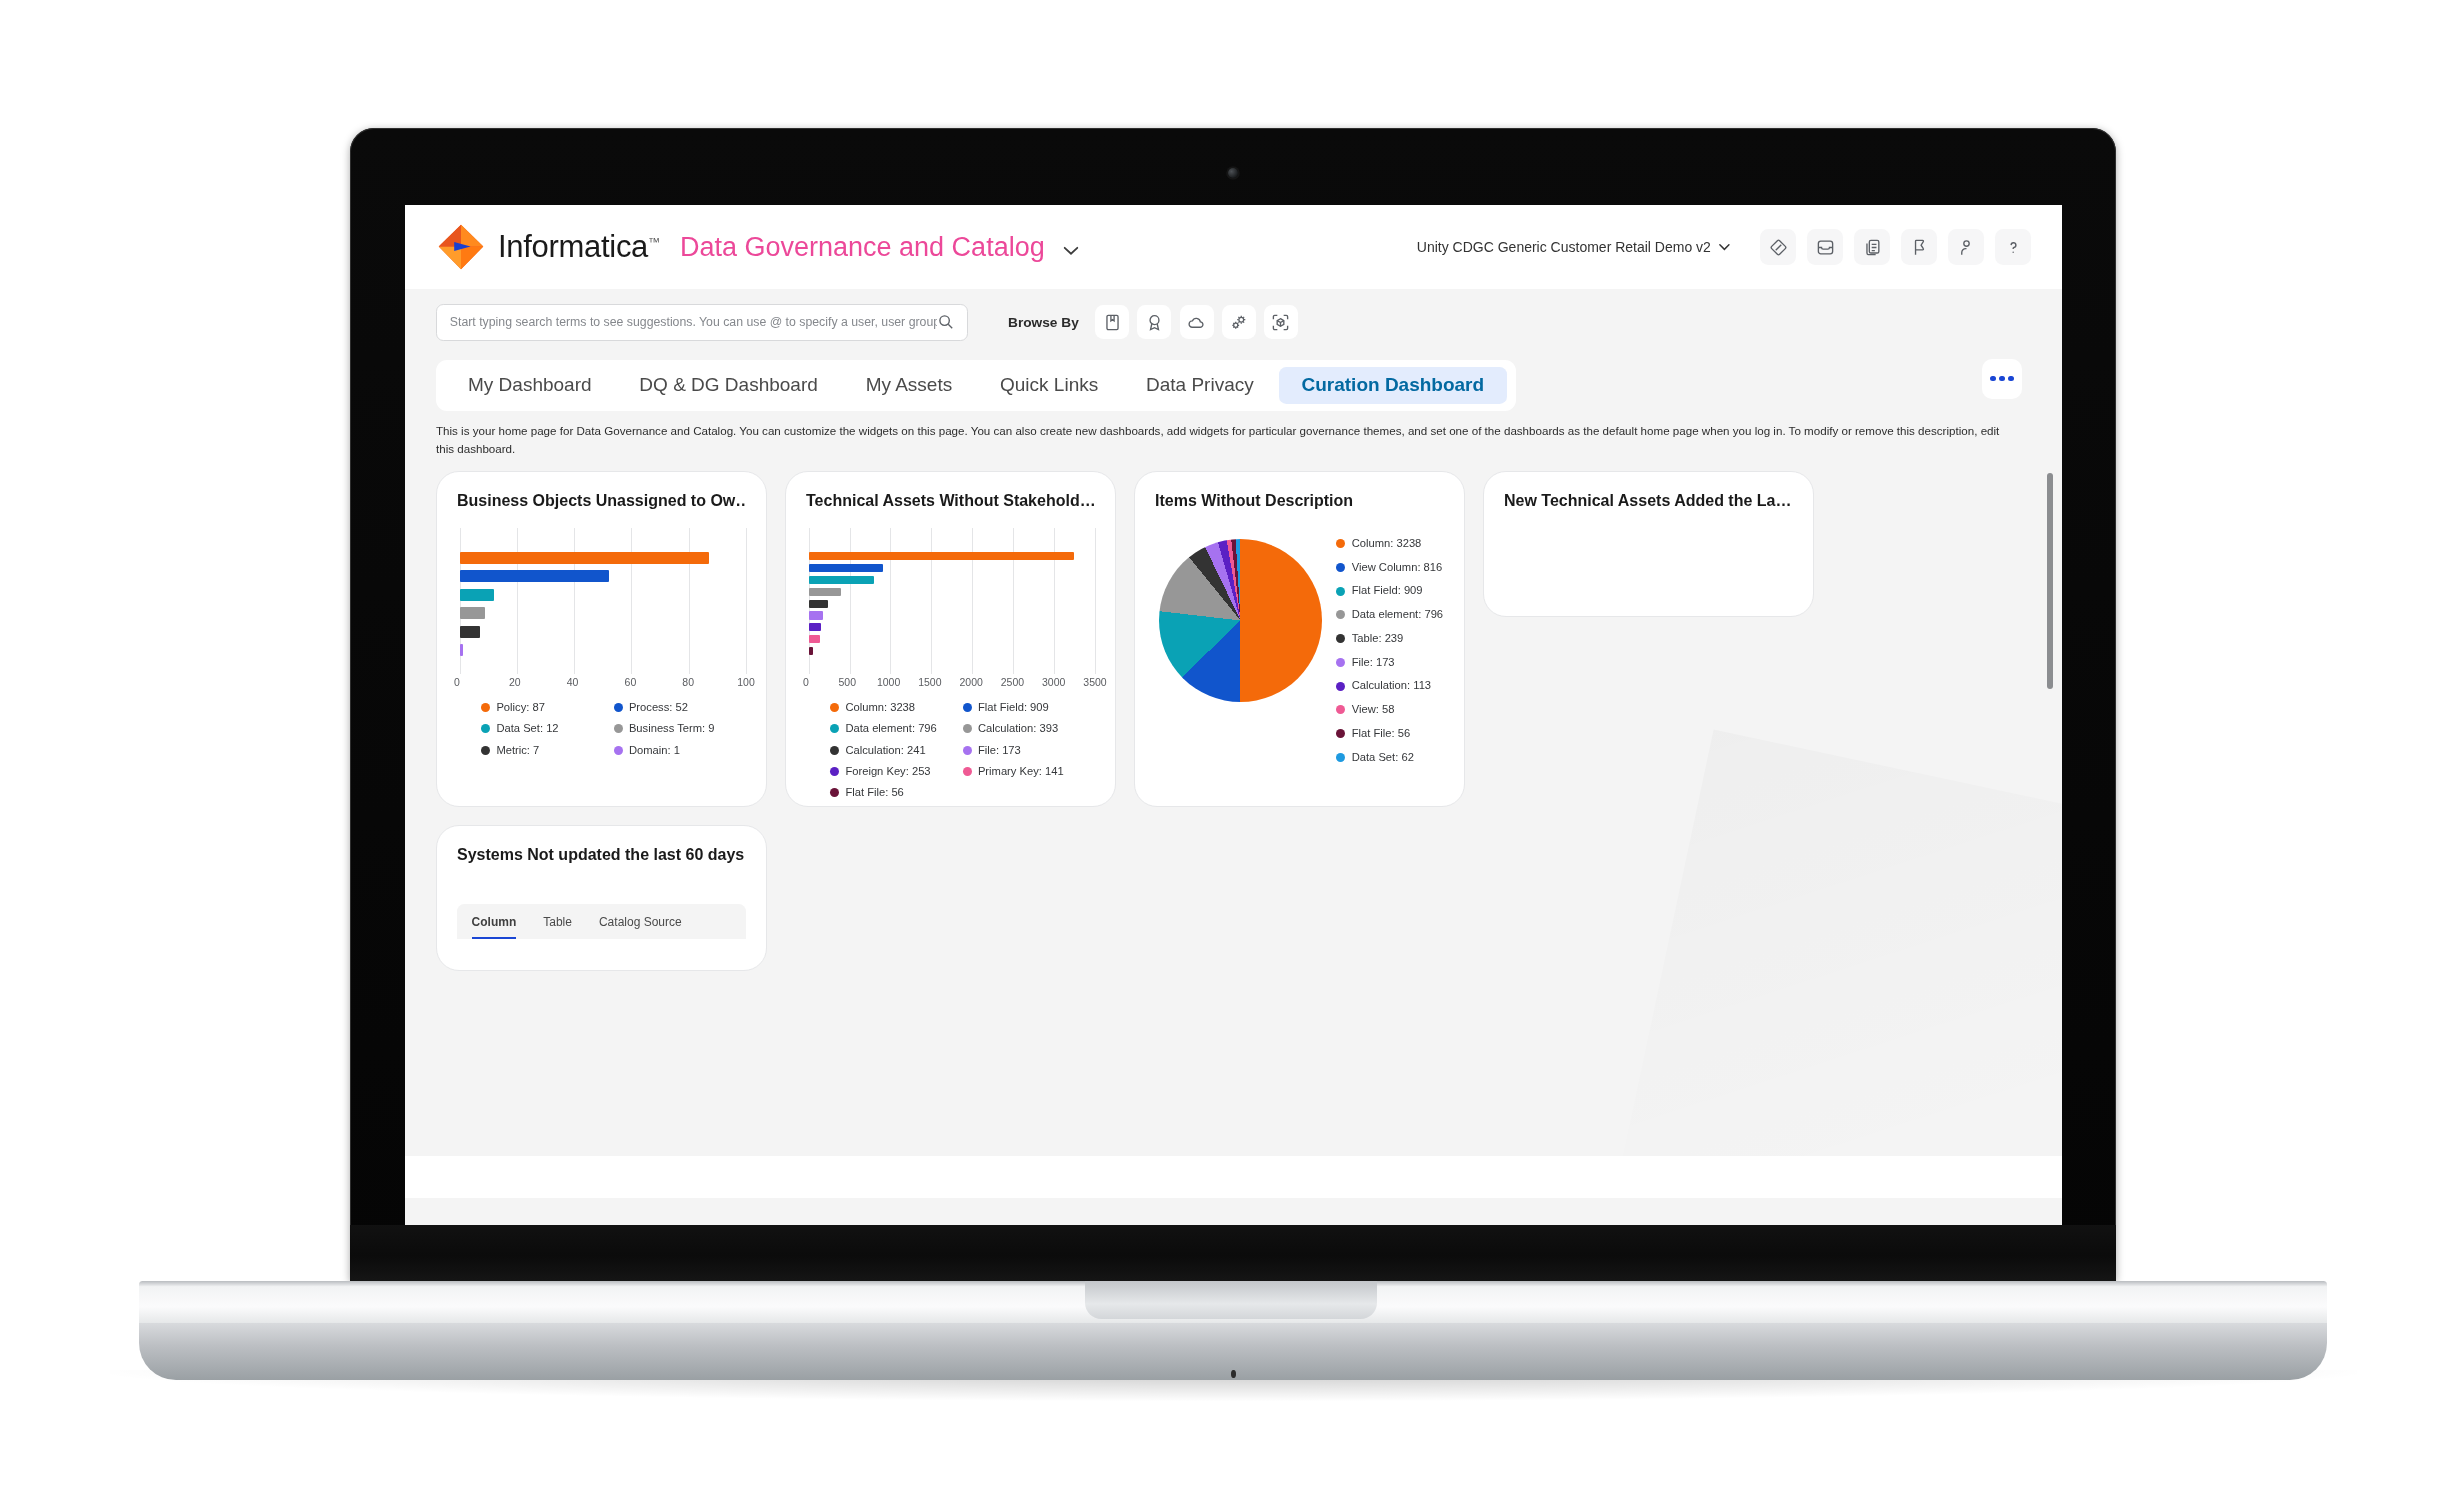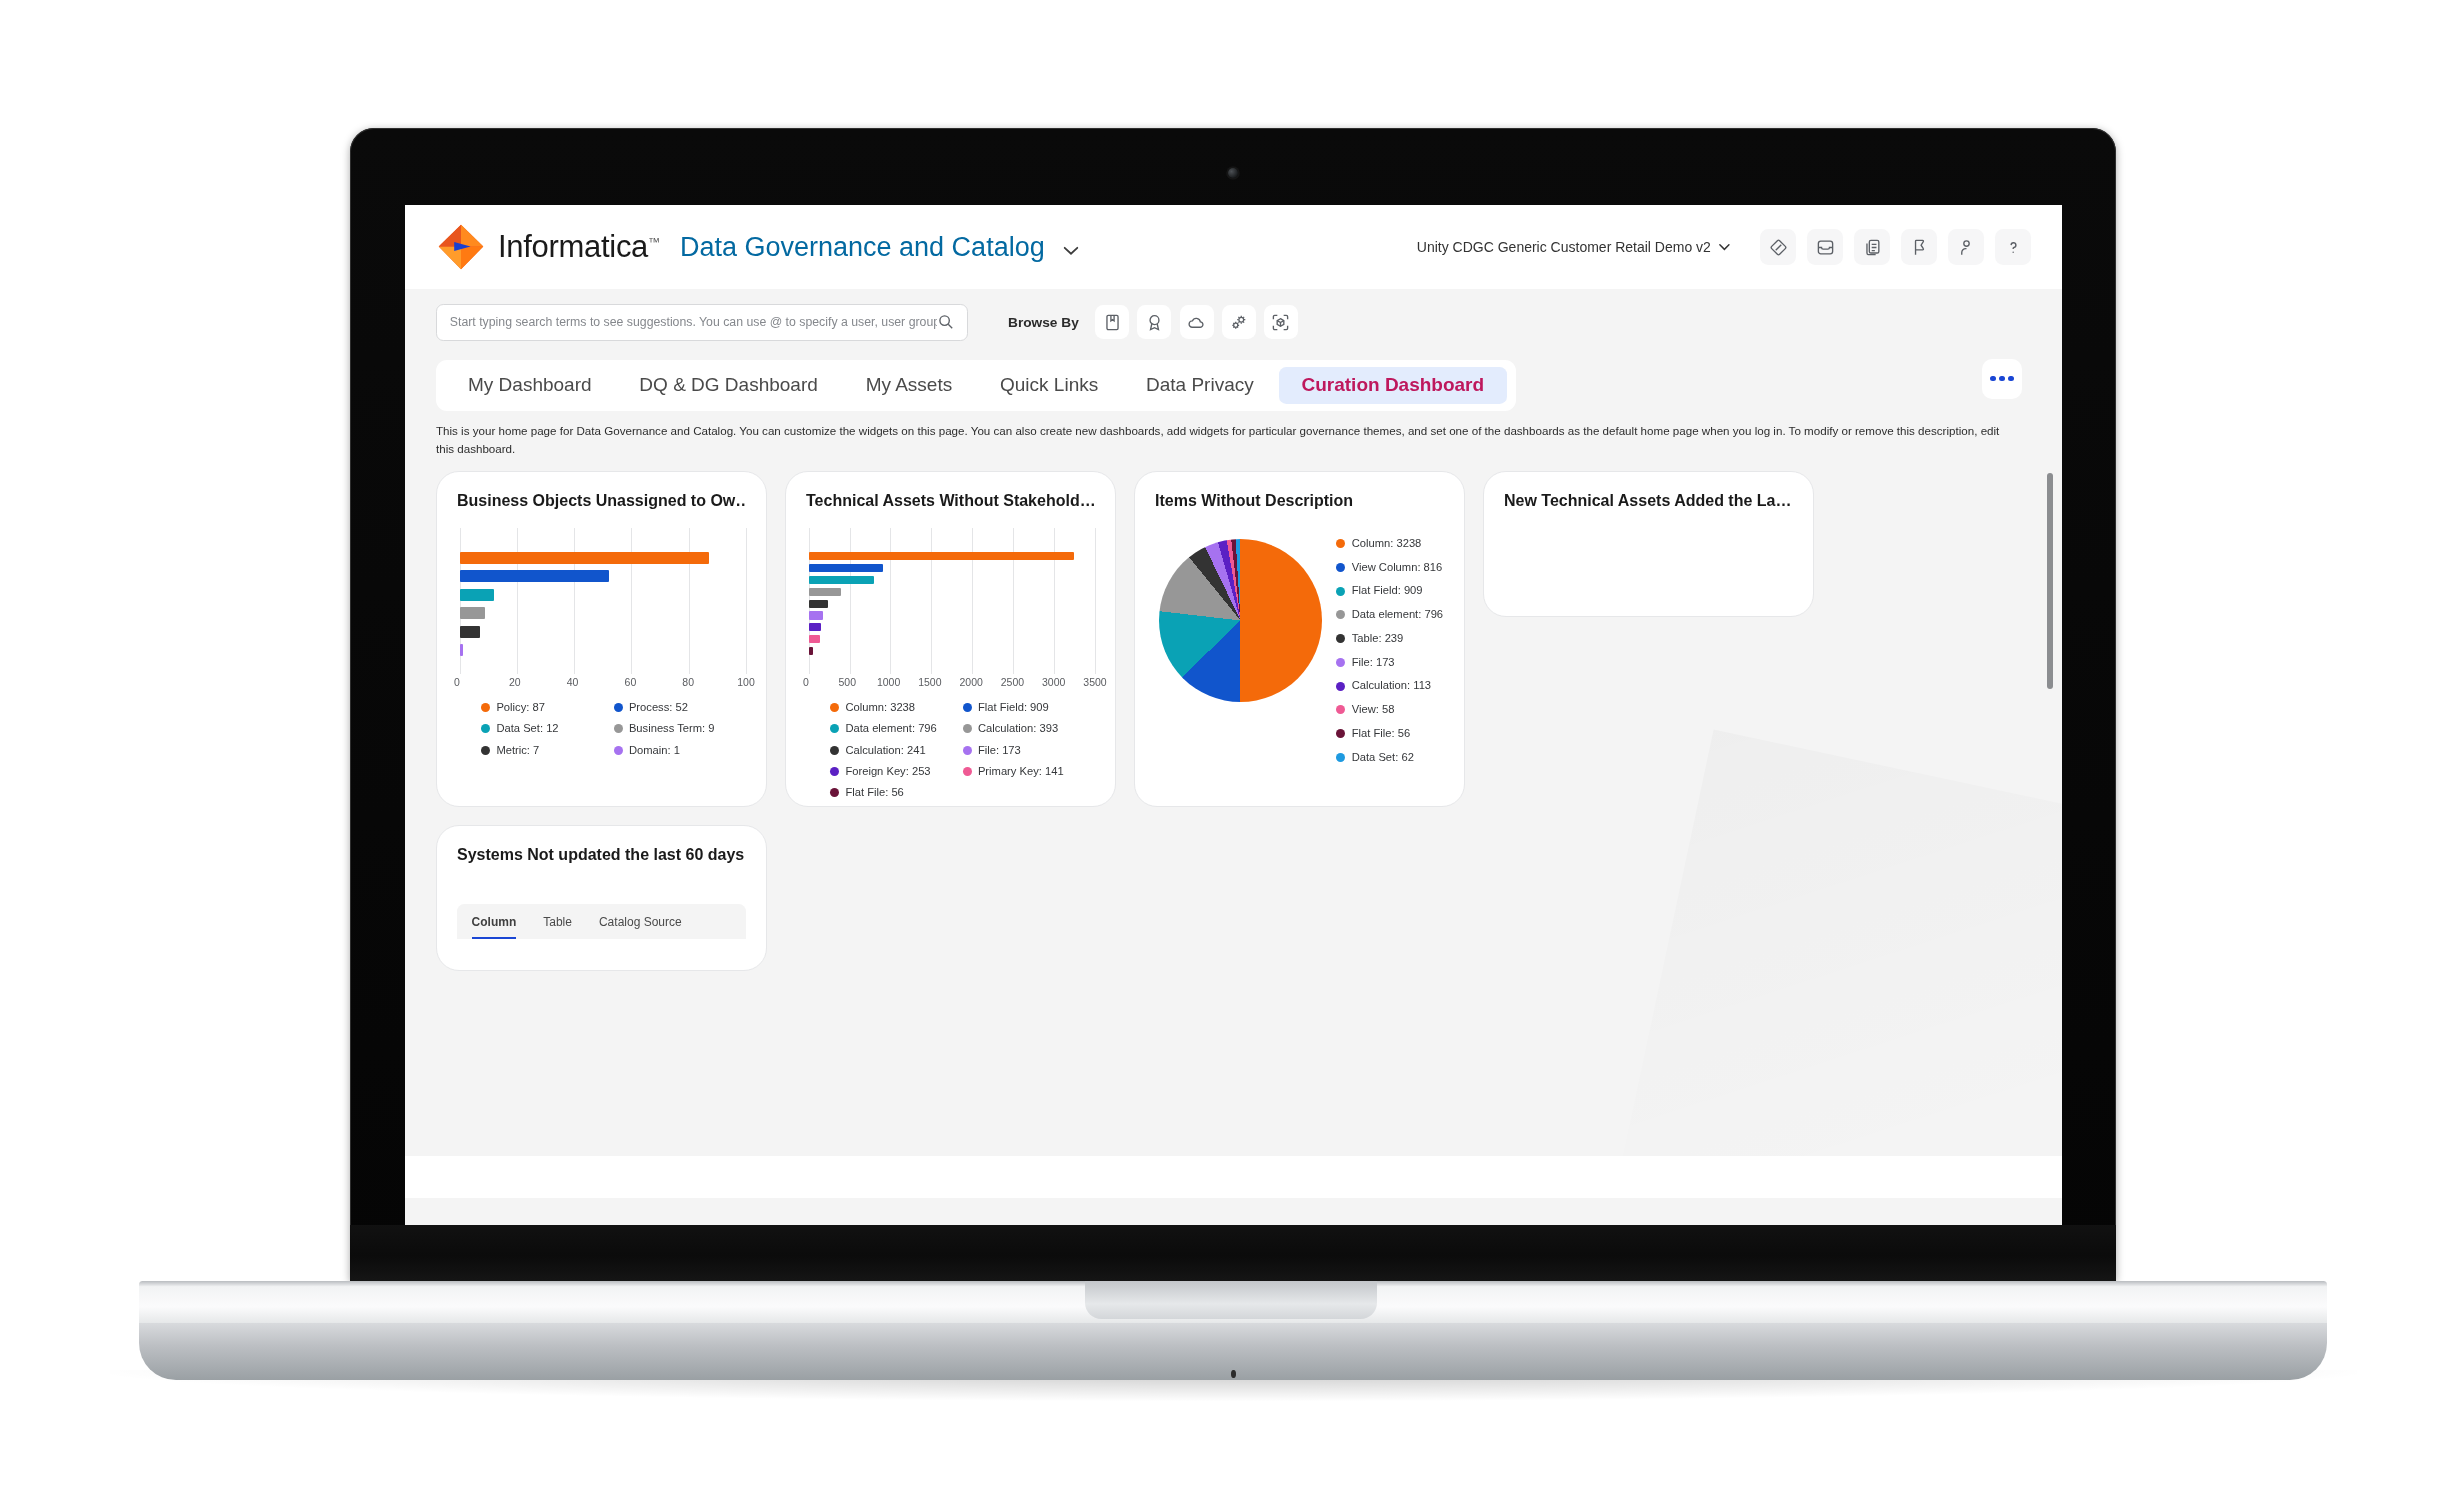--- a/index.html
+++ b/index.html
@@ -79,21 +79,21 @@
 
   
   .app-header {
     height: 84px; background: #ffffff; display: flex; align-items: center;
     padding: 0 31px; position: relative;
   }
   .brand { display: flex; align-items: center; gap: 12px; }
   .logo-mark { width: 50px; height: 50px; position: relative; }
   .brand-name { font-size: 31px; color: #1a1a1a; letter-spacing: -0.3px; font-weight: 400; }
   .brand-tm { font-size: 12px; vertical-align: super; color: #555; }
-  .product-name { font-size: 27px; color: #0369a1; margin-left: 8.2px; font-weight: 400; }
+  .product-name { font-size: 27px; color: #ec4899; margin-left: 8.2px; font-weight: 400; }
   .chev { display:inline-block; margin-left: 10px; }
 
   .header-right {
     margin-left: auto; display: flex; align-items: center; gap: 11px;
   }
   .org-switch {
     font-size: 14px; color: #333; display: flex; align-items: center; gap: 7.3px;
     margin-right: 18px; white-space: nowrap;
   }
   .hicon {
@@ -122,21 +122,21 @@
   
   .tabs-row { height: 60px; background: #f4f4f4; padding: 0 31px; display: flex; align-items: center; position: relative; }
   .tabs {
     background: #ffffff; border-radius: 11px; height: 51px;
     display: flex; align-items: center; padding: 0 9px; gap: 1.8px;
   }
   .tab {
     font-size: 19px; color: #4a4a4a; padding: 0 23px; height: 37px;
     display: flex; align-items: center; border-radius: 7.3px; white-space: nowrap;
   }
-  .tab.active { background: #e3ecfd; color: #be185d; font-weight: bold; }
+  .tab.active { background: #e3ecfd; color: #0369a1; font-weight: bold; }
   .more-btn {
     position: absolute; right: 40px; top: 3.7px;
     width: 40px; height: 40px; background: #fff; border-radius: 10px;
     display: flex; align-items: center; justify-content: center; gap: 3.7px;
   }
   .more-btn span { width: 5.5px; height: 5.5px; border-radius: 50%; background: #1a46d4; display: block; }
 
   
   .desc {
     padding: 7.3px 31px 12.8px 31px; background: #f4f4f4;

